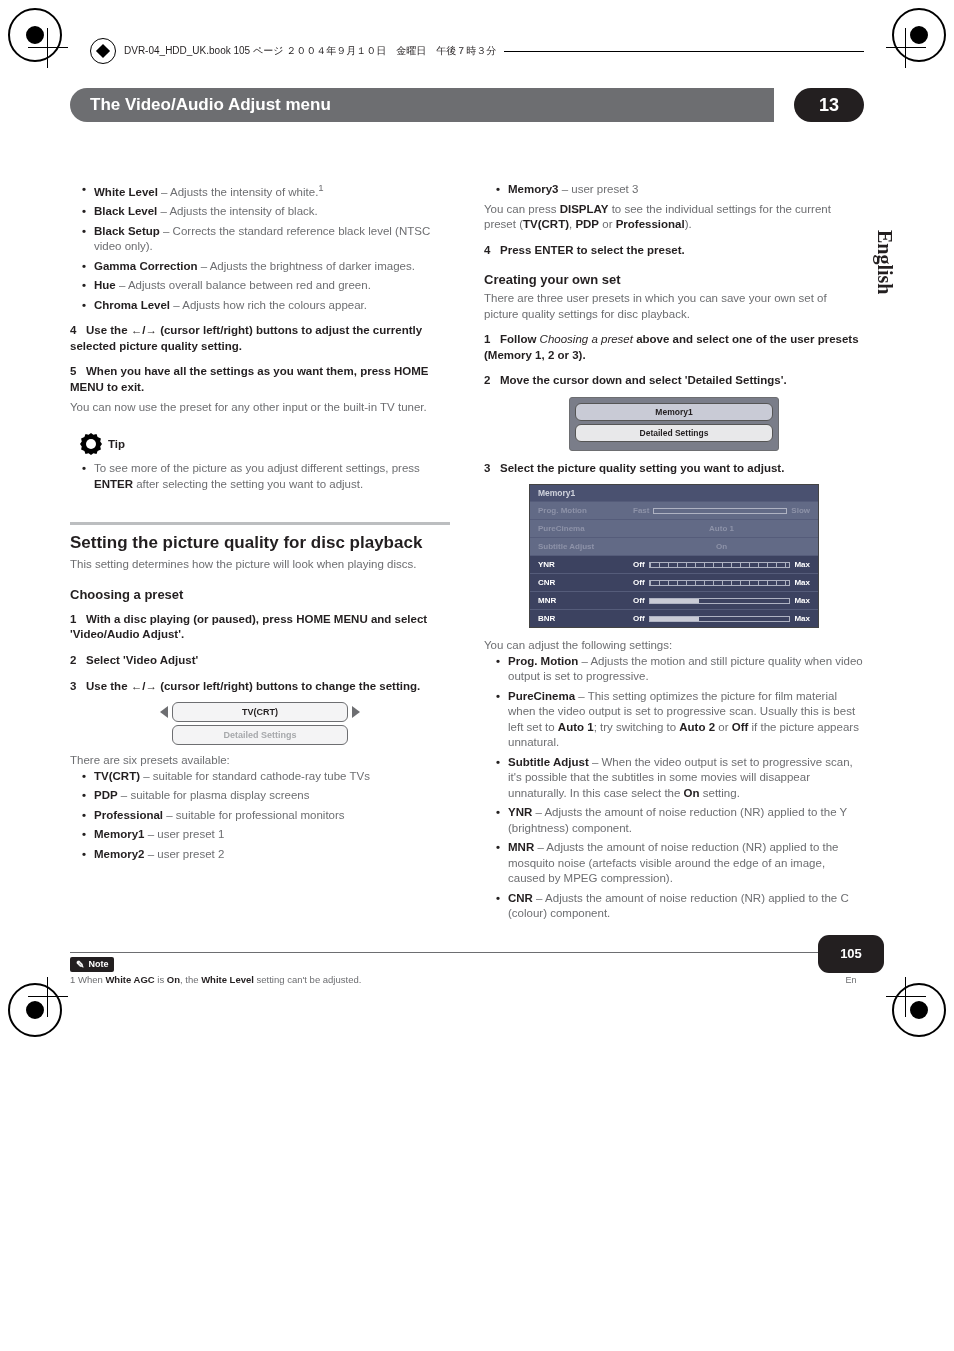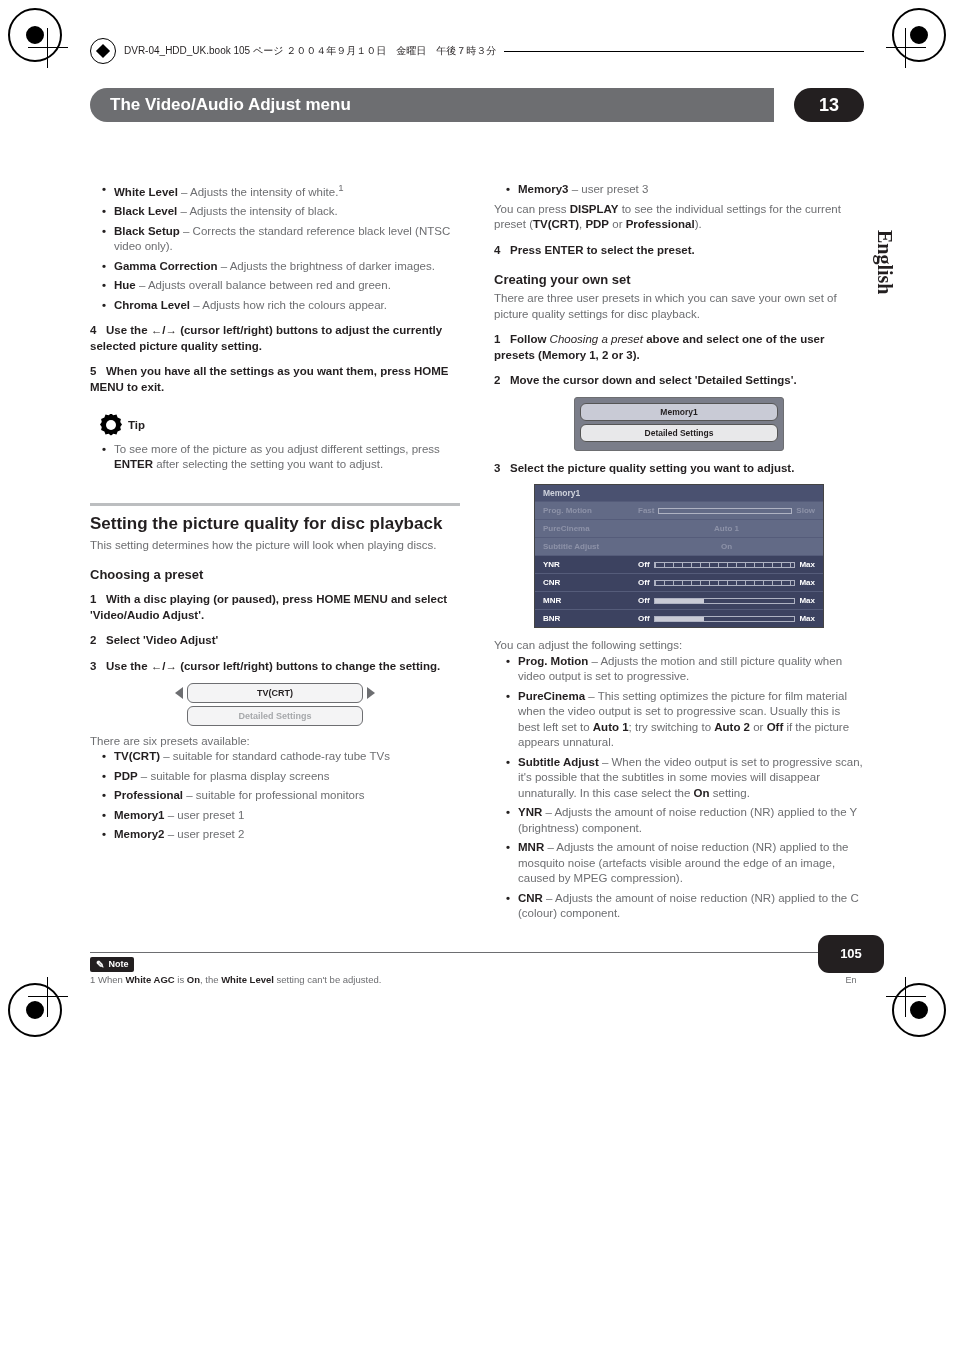--- a/index.html
+++ b/index.html
@@ -27,21 +27,21 @@
   .reg-circle.tr { top:8px; right:8px; }
   .reg-circle.bl { bottom:8px; left:8px; }
   .reg-circle.br { bottom:8px; right:8px; }
 
   .top-file-line { display:flex; align-items:center; gap:8px; padding: 38px 0 0 90px; }
   .intray-icon { width:26px; height:26px; border:1.5px solid #000; border-radius:50%; display:flex; align-items:center; justify-content:center; }
   .intray-icon .inner { width:10px; height:10px; background:#000; transform: rotate(45deg); position:relative; }
   .file-rule { flex:1; height:1px; background:#000; margin-right:90px; }
   .filetext { font-size:10px; }
 
-  .page { padding: 24px 90px 0 90px; }
+  .page { padding: 24px 90px 0 70px; }
 
   .header-bar { display:flex; align-items:center; height:34px; margin-bottom:60px; }
   .header-bar .title-wrap { flex:1; background:#6d6e71; border-radius:17px 0 0 17px; height:34px; display:flex; align-items:center; padding-left:20px; }
   .header-bar .title-wrap h1 { color:#fff; font-size:17px; font-weight:bold; }
   .header-bar .chip { width:70px; height:34px; background:#231f20; color:#fff; border-radius:17px; display:flex; align-items:center; justify-content:center; font-size:18px; font-weight:bold;margin-left:20px; }
 
   .vert-lang { position:absolute; right:58px; top:230px; writing-mode: vertical-rl; font-size:20px; font-weight:bold; font-family: 'Times New Roman', serif; }
 
   .cols { display:flex; gap:34px; }
   .col { width: 50%; }
@@ -135,20 +135,21 @@
         <li><b>White Level</b><span> – Adjusts the intensity of white.</span><sup>1</sup></li>
         <li><b>Black Level</b><span> – Adjusts the intensity of black.</span></li>
         <li><b>Black Setup</b><span> – Corrects the standard reference black level (NTSC video only).</span></li>
         <li><b>Gamma Correction</b><span> – Adjusts the brightness of darker images.</span></li>
         <li><b>Hue</b><span> – Adjusts overall balance between red and green.</span></li>
         <li><b>Chroma Level</b><span> – Adjusts how rich the colours appear.</span></li>
       </ul>
 
       <p class="step"><span class="num">4</span><span>Use the ←/→ (cursor left/right) buttons to adjust the currently selected picture quality setting.</span></p>
       <p class="step"><span class="num">5</span><span>When you have all the settings as you want them, press HOME MENU to exit.</span></p>
+      <p class="body-grey">You can now use the preset for any other input or the built-in TV tuner.</p>
 
       <div class="tip-row">
         <span class="gear-icon"></span>
         <b>Tip</b>
       </div>
       <ul class="bullets">
         <li><span>To see more of the picture as you adjust different settings, press </span><b>ENTER</b><span> after selecting the setting you want to adjust.</span></li>
       </ul>
 
       <div class="hr-thick"></div>

